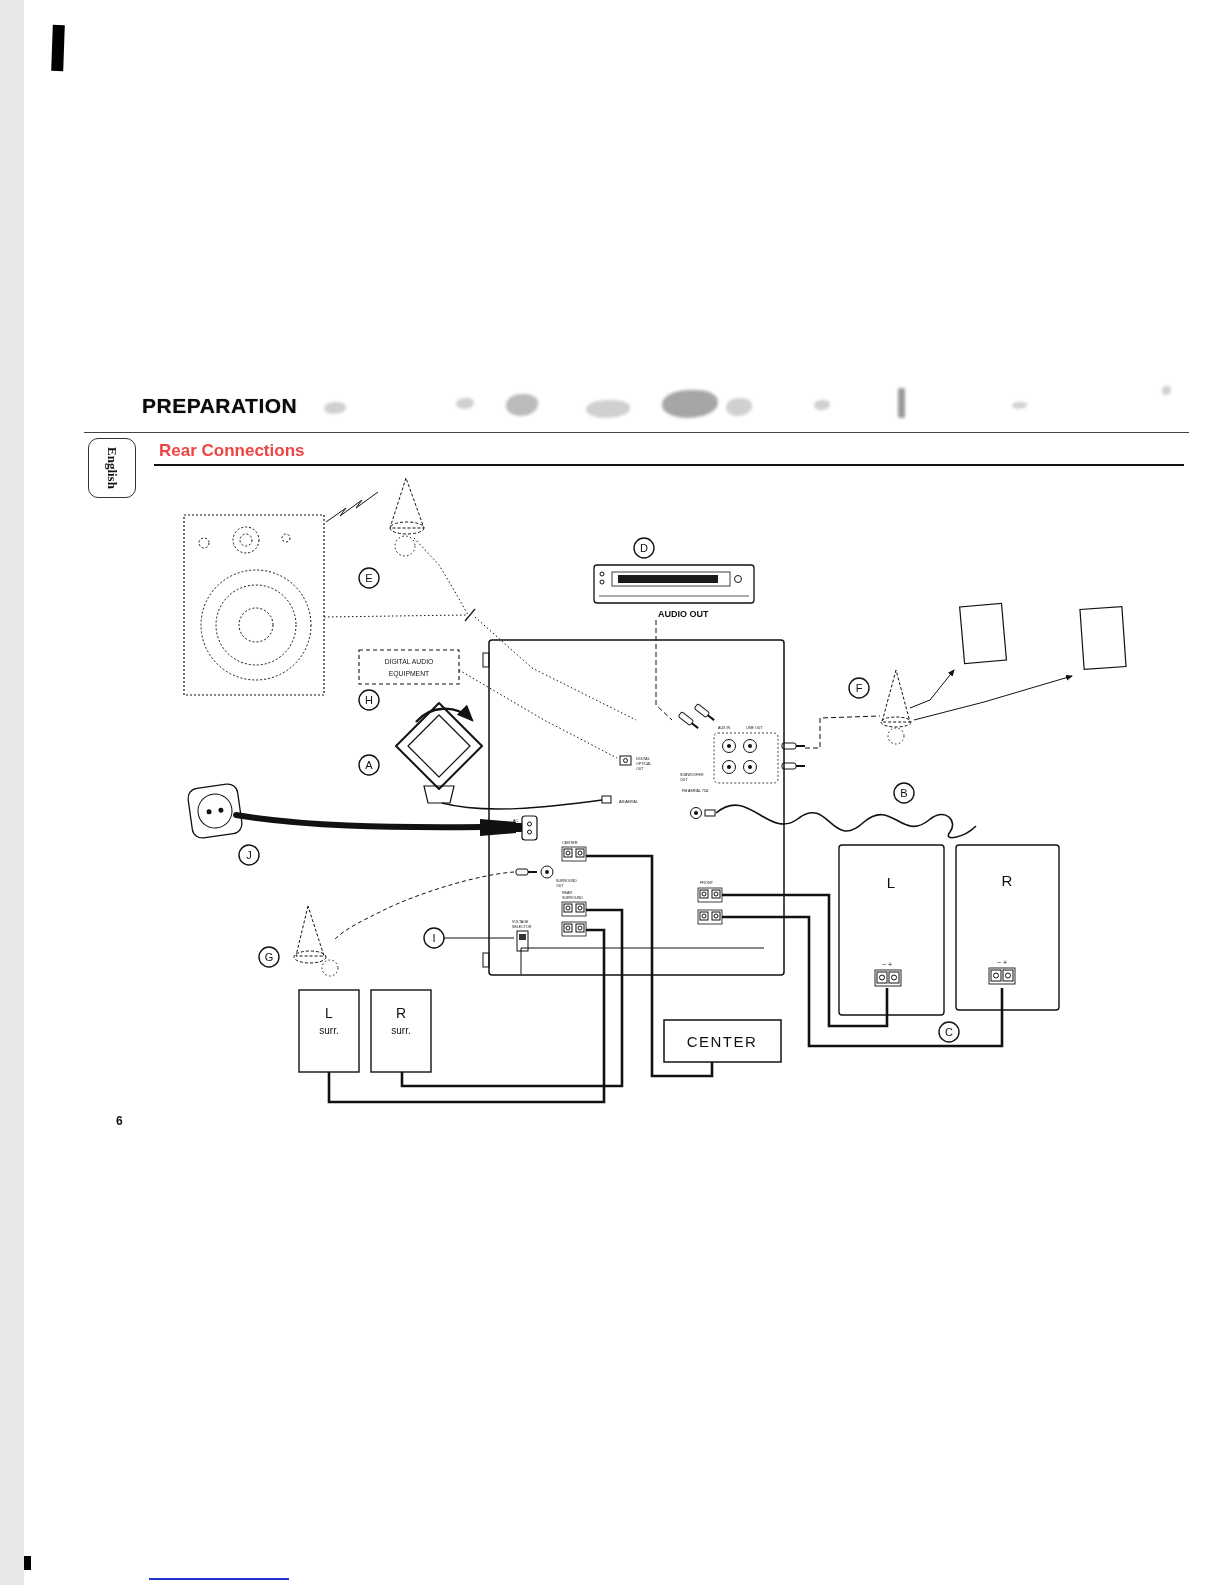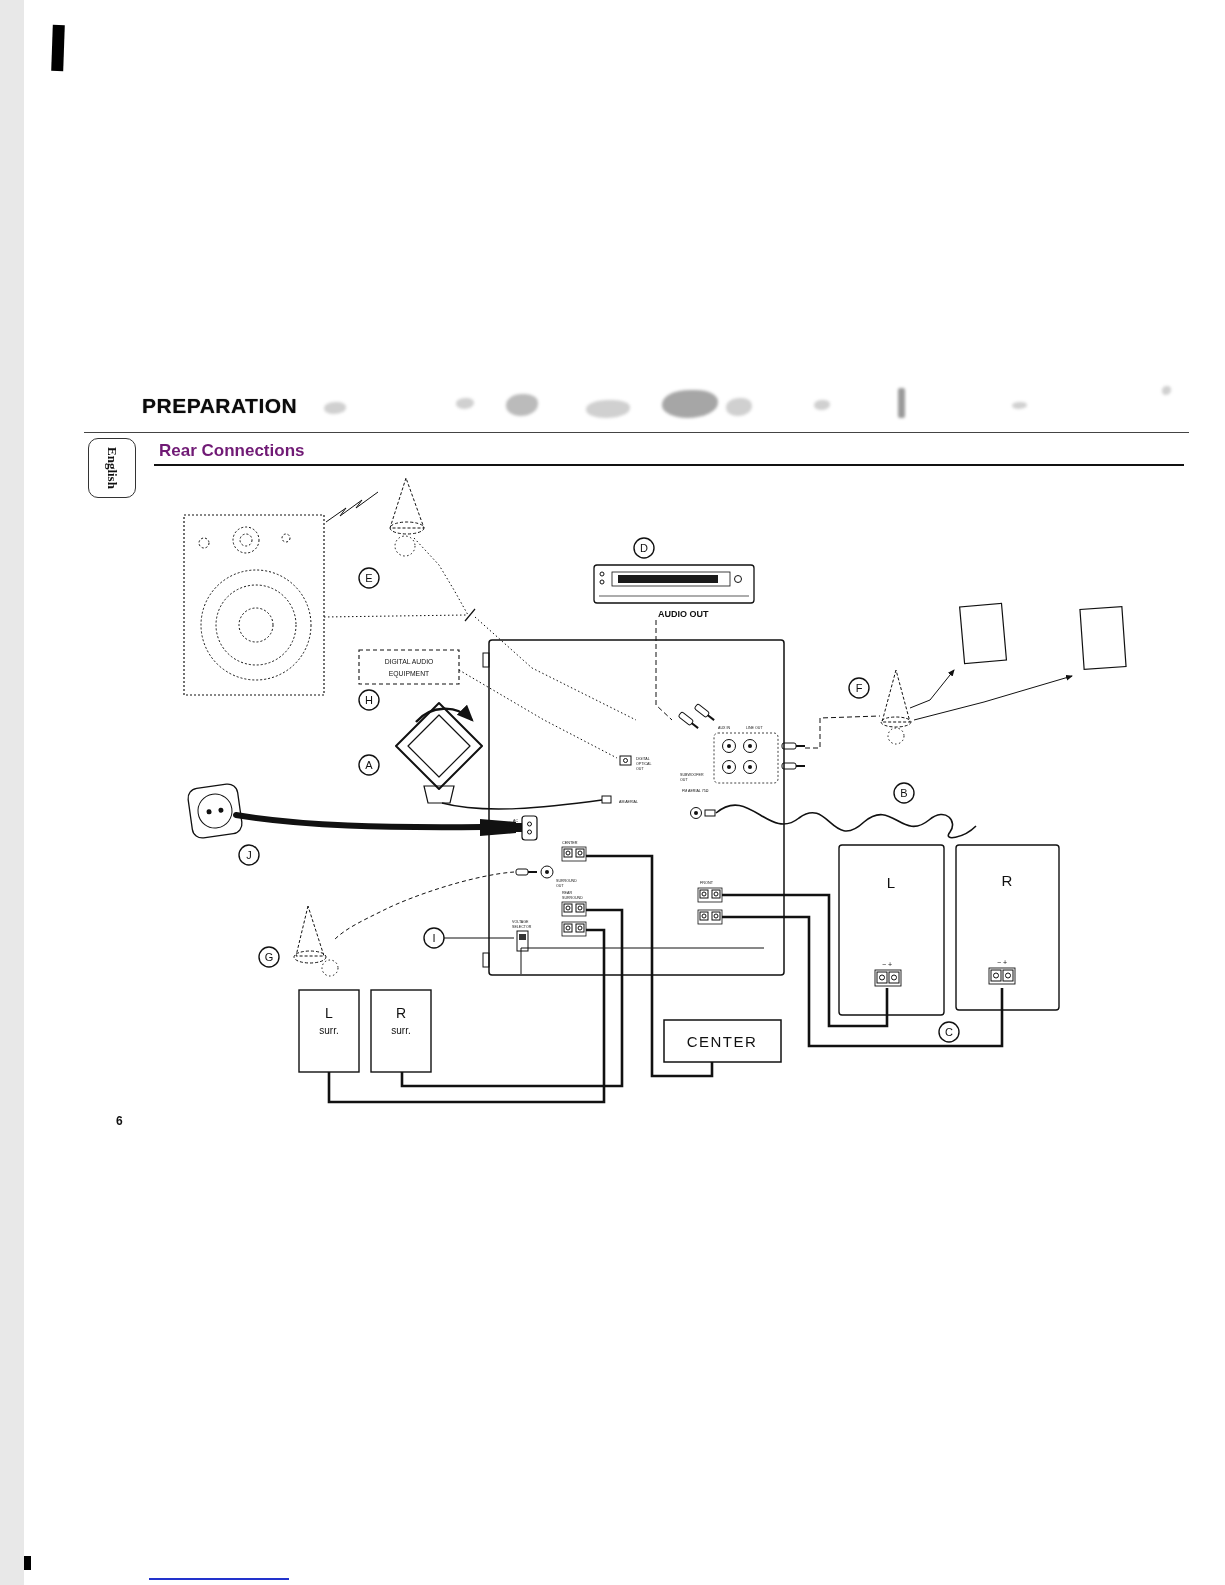--- a/index.html
+++ b/index.html
@@ -8,21 +8,21 @@
   .abs{position:absolute;}
   
   .corner-mark{left:28px;top:25px;width:12px;height:46px;background:#000;transform:rotate(2deg);}
   .header-title{left:118px;top:394px;font-size:21px;font-weight:800;letter-spacing:.5px;color:#0b0b0b;
                 text-shadow:0 0 1px rgba(0,0,0,.6);}
   .header-rule{left:60px;top:432px;width:1105px;height:1px;background:#444;}
   .noise{position:absolute;background:rgba(40,40,40,.22);filter:blur(1.5px);border-radius:50% 40% 55% 45%;}
   .lang-tab{left:64px;top:438px;width:46px;height:58px;border:1.3px solid #333;border-radius:10px;
             display:flex;align-items:center;justify-content:center;}
   .lang-tab span{writing-mode:vertical-rl;font-family:"Liberation Serif",serif;font-weight:bold;font-size:13px;}
-  .section-title{left:135px;top:441px;font-size:17px;font-weight:bold;color:#701a75;}
+  .section-title{left:135px;top:441px;font-size:17px;font-weight:bold;color:#ef4444;}
   .section-rule{left:130px;top:464px;width:1030px;height:2px;background:#111;}
   .page-number{left:92px;top:1114px;font-size:12px;font-weight:bold;}
   .blue-line{left:125px;top:1578px;width:140px;height:2px;background:#2233cc;}
   .corner-mark-bottom{left:0;top:1556px;width:7px;height:14px;background:#000;}
   
   .diagram{left:60px;top:470px;width:1110px;height:645px;}
   svg{display:block;}
   svg text{font-family:"Liberation Sans",sans-serif;fill:#111;}
   .t-tiny{font-size:3.6px;}
   .t-tiny2{font-size:3.8px;}

